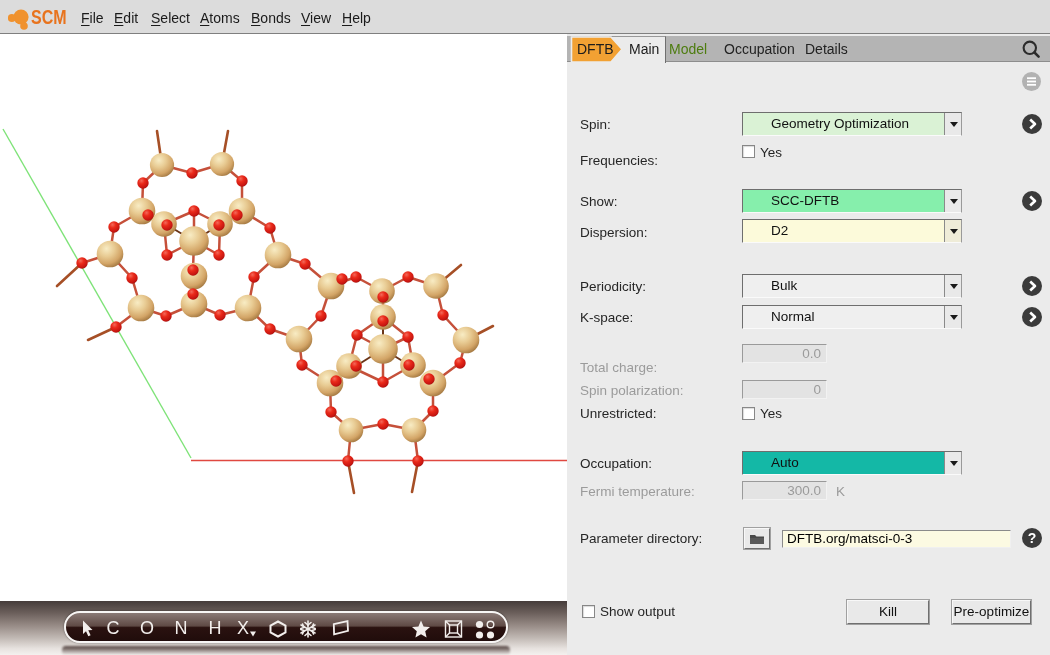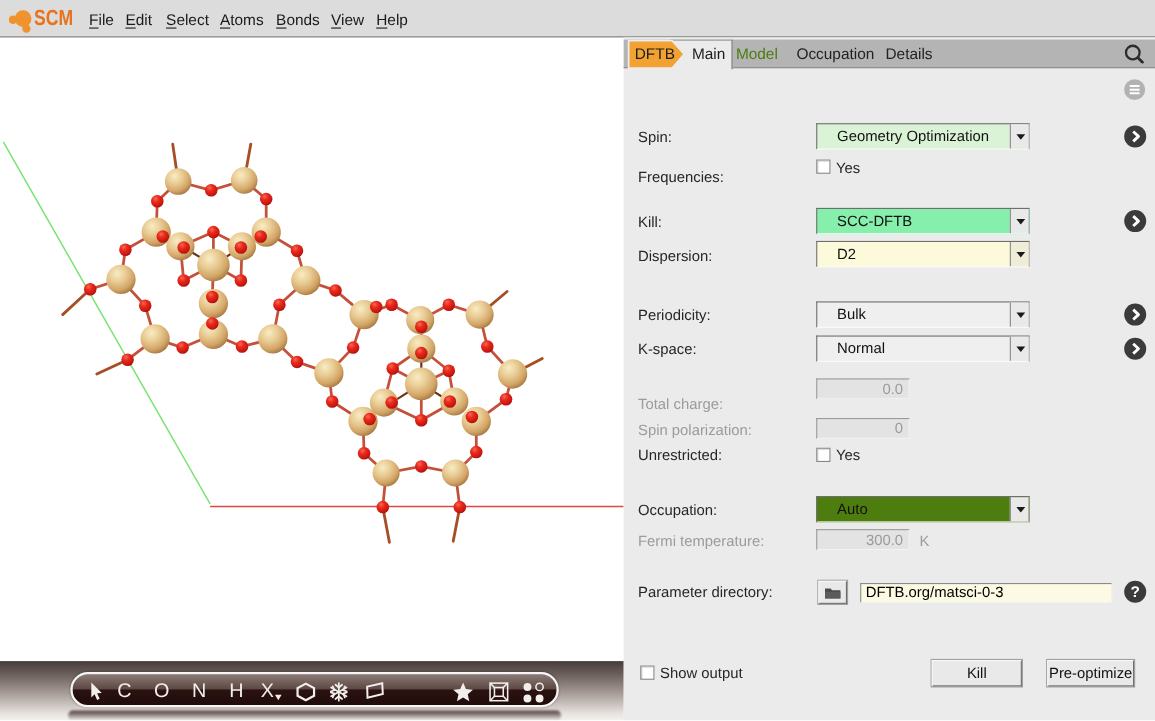--- a/index.html
+++ b/index.html
@@ -11,21 +11,21 @@
 #toolzone{position:absolute;left:0;top:601px;width:567px;height:54px;background:linear-gradient(#453c3a 0%,#6b5f5b 22%,#968a85 45%,#c0b8b3 68%,#e7e2df 88%,#f4f1ef 100%)}
 #pill{position:absolute;left:64px;top:611px;width:444px;height:32px;border-radius:16px;border:2px solid #f8f6f5;background:linear-gradient(#8a7a76 0%,#5f4a45 46%,#2a1210 52%,#200c0b 100%);box-shadow:0 0 2px rgba(0,0,0,.5)}
 #pillref{position:absolute;left:62px;top:646px;width:448px;height:9px;border-radius:4px;background:linear-gradient(#2a1613,rgba(140,128,122,0));opacity:.8;filter:blur(1.2px)}
 #panel{position:absolute;left:567px;top:34px;width:483px;height:621px;background:#ebebeb}
 #tabbar{position:absolute;left:567px;top:36px;width:483px;height:26px;background:#b4b4b4;border-bottom:1px solid #8d8d8d}
 #maintab{position:absolute;left:609px;top:36px;width:57px;height:27px;background:#ebebeb;border-top:1px solid #989898;border-right:1px solid #6f6f6f}
 .tab{position:absolute;top:41px;font-size:14px;font-weight:normal;color:#1c1c1c}
 #dftbtab{position:absolute;left:571px;top:36px}
 .lab{position:absolute;left:580px;font-size:13.5px;color:#262626}
 .dlab{position:absolute;left:580px;font-size:13.5px;color:#9b9b9b}
-.dd{position:absolute;left:742px;width:194px;height:24px;border:1px solid;border-color:#6e6e6e #9a9a9a #fafafa #6e6e6e;font-size:13.5px;color:#111;line-height:22px;padding-left:18px}
+.dd{position:absolute;left:742px;width:220px;height:24px;border:1px solid;border-color:#6e6e6e #9a9a9a #fafafa #6e6e6e;font-size:13.5px;color:#111;line-height:22px;padding-left:28px}
 .ddarrow{position:absolute;right:0;top:0;width:17px;height:22px;border-left:1px solid #8a8a8a;background:#e9e9e9}
 .ddarrow:after{content:"";position:absolute;left:4.5px;top:9px;border-left:4.2px solid transparent;border-right:4.2px solid transparent;border-top:5px solid #1a1a1a}
 .entry{position:absolute;left:742px;width:85px;height:19px;background:#e3e3e3;border:1px solid;border-color:#9a9a9a #f2f2f2 #f2f2f2 #9a9a9a;font-size:13.5px;color:#9b9b9b;text-align:right;padding-right:5px;line-height:17px}
 .cb{position:absolute;width:13px;height:13px;background:#fff;border:1px solid #878787;box-shadow:inset 1px 1px 1px rgba(0,0,0,.15)}
 .cblab{position:absolute;font-size:13.5px;color:#262626}
 .circbtn{position:absolute;left:1022px;width:20px;height:20px;border-radius:50%;background:#3b3b3b}
 .btn{position:absolute;height:24px;background:#e9e9e9;border:1px solid;border-color:#f8f8f8 #6f6f6f #6f6f6f #f8f8f8;box-shadow:0 0 0 1px #a0a0a0;font-size:13.5px;color:#111;text-align:center;line-height:22px}
 </style></head><body>
 
 <div id="menubar"></div>
@@ -292,37 +292,37 @@
       <line x1="5" y1="9.5" x2="14" y2="9.5"></line>
       <line x1="5" y1="12.8" x2="14" y2="12.8"></line>
     </g>
   </svg>
 
 <div class="lab" style="top:117px">Spin:</div>
 <div class="dd" style="top:112px;background:#daf2d5">Geometry Optimization<div class="ddarrow"></div></div>
 <div class="lab" style="top:153px">Frequencies:</div>
 <div class="cb" style="left:742px;top:145px"></div>
 <div class="cblab" style="left:760px;top:145px">Yes</div>
-<div class="lab" style="top:194px">Kill:</div>
+<div class="lab" style="top:194px">Show:</div>
 <div class="dd" style="top:189px;background:#86efac">SCC-DFTB<div class="ddarrow"></div></div>
 <div class="lab" style="top:225px">Dispersion:</div>
 <div class="dd" style="top:219px;background:#fcfada">D2<div class="ddarrow" style="background:#efecd8"></div></div>
 <div class="lab" style="top:279px">Periodicity:</div>
 <div class="dd" style="top:274px;background:#efefef">Bulk<div class="ddarrow"></div></div>
 <div class="lab" style="top:310px">K-space:</div>
 <div class="dd" style="top:305px;background:#efefef">Normal<div class="ddarrow"></div></div>
 <div class="dlab" style="top:360px">Total charge:</div>
 <div class="entry" style="top:344px">0.0</div>
 <div class="dlab" style="top:383px">Spin polarization:</div>
 <div class="entry" style="top:380px">0</div>
 <div class="lab" style="top:406px">Unrestricted:</div>
 <div class="cb" style="left:742px;top:407px"></div>
 <div class="cblab" style="left:760px;top:406px">Yes</div>
 <div class="lab" style="top:456px">Occupation:</div>
-<div class="dd" style="top:451px;background:#4d7c0f">Auto<div class="ddarrow"></div></div>
+<div class="dd" style="top:451px;background:#14b8a6">Auto<div class="ddarrow"></div></div>
 <div class="dlab" style="top:484px">Fermi temperature:</div>
 <div class="entry" style="top:481px">300.0</div>
 <div class="dlab" style="left:836px;top:484px">K</div>
 <div class="lab" style="top:531px">Parameter directory:</div>
 <div class="btn" style="left:744px;top:528px;width:26px;height:21px"></div>
 <svg width="16" height="12" viewBox="0 0 16 12" style="position:absolute;left:749px;top:533px">
     <path d="M1,2 L6,2 L7.5,3.5 L15,3.5 L15,11 L1,11 Z" fill="#4a4a4a"></path>
     <rect x="1" y="5" width="14" height="6" fill="#5a5a5a"></rect>
   </svg>
 <div style="position:absolute;left:782px;top:530px;width:229px;height:18px;background:#fcfae2;border:1px solid;border-color:#8a8a8a #f0f0f0 #f0f0f0 #8a8a8a;font-size:13.5px;line-height:16px;padding-left:4px;color:#000">DFTB.org/matsci-0-3</div>

